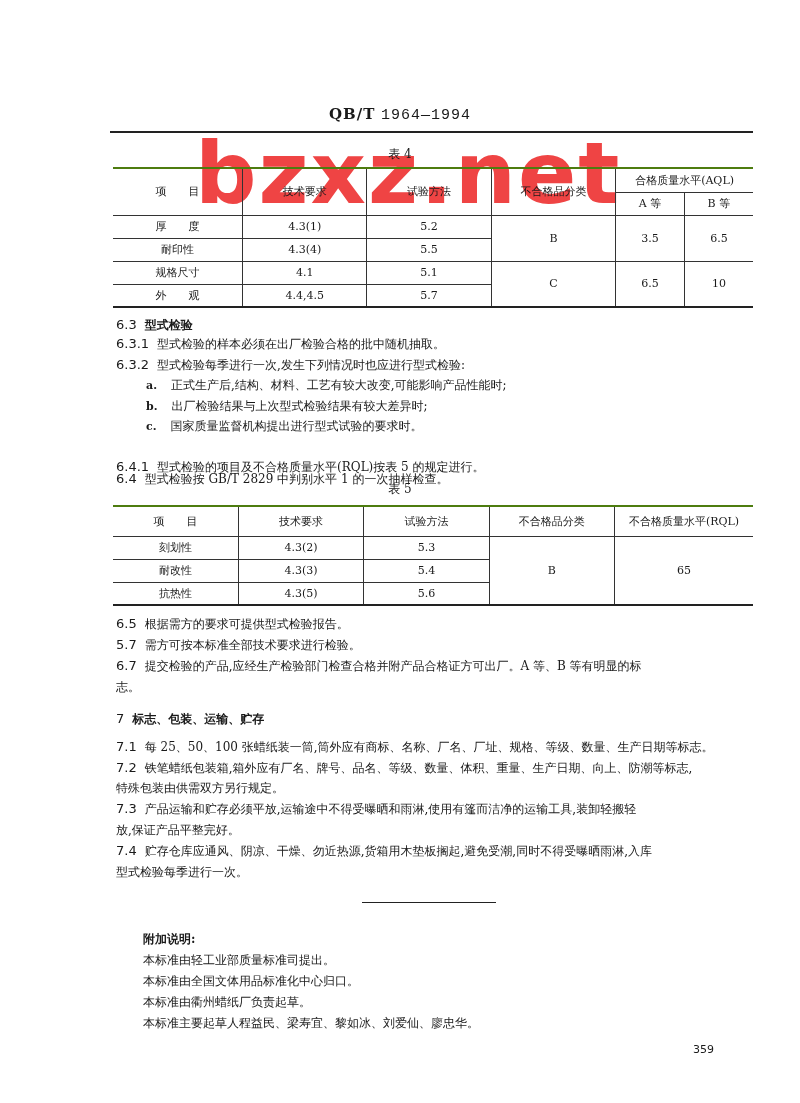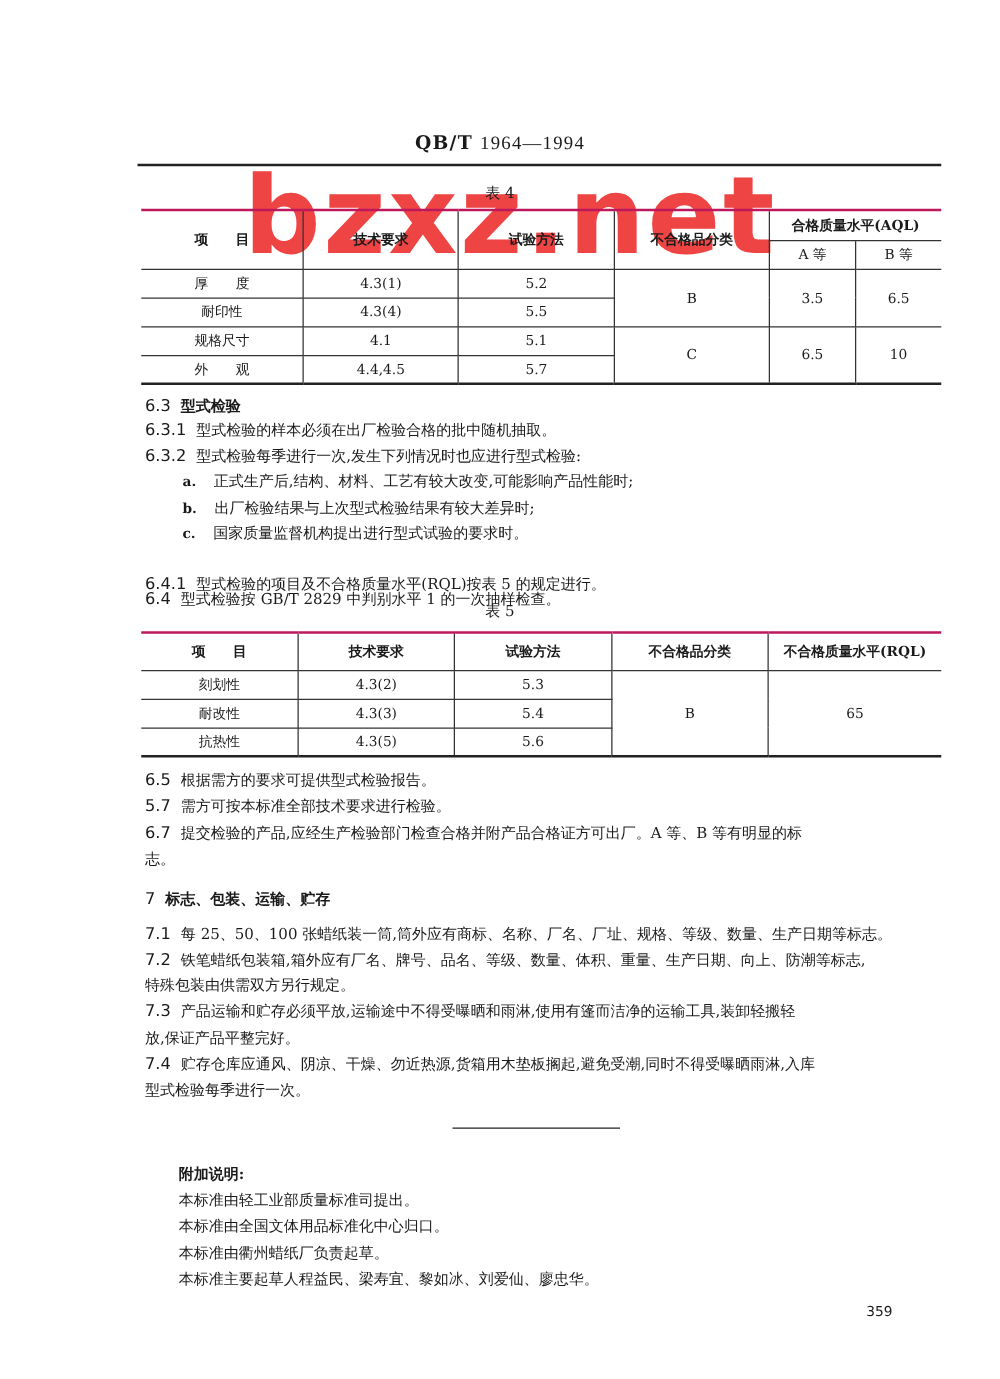--- a/index.html
+++ b/index.html
@@ -10,31 +10,31 @@
   .watermark {
     position: absolute; left: 195px; top: 130px; font-family: "DejaVu Sans", sans-serif;
     font-weight: bold; font-size: 86px; color: #ef4444; letter-spacing: 2px; line-height: 1;
     z-index: 0; user-select: none;
   }
   .header {
     position: absolute; left: 0; top: 105px; width: 800px; text-align: center;
     font-size: 15px; letter-spacing: 1px; z-index: 2;
   }
   .header .code { font-weight: bold; font-family: "DejaVu Serif", serif; }
-  .header .num { font-family: Liberation Serif, serif; }
+  .header .num { font-family: Liberation Mono, monospace; }
   .rule-top { position: absolute; left: 110px; top: 131px; width: 643px; height: 2px; background: #222; z-index: 2; }
   .caption { position: absolute; width: 800px; left: 0; text-align: center; font-size: 12px; z-index: 2; }
   table.grid {
     position: absolute; border-collapse: collapse; font-size: 11px; z-index: 2;
     font-family: "DejaVu Serif", serif;
   }
   table.grid td {
     border: 1px solid #333; text-align: center; vertical-align: middle; padding: 0;
   }
-  table.grid tr:first-child td { border-top: 2px solid #be185d; font-weight: bold; }
+  table.grid tr:first-child td { border-top: 2px solid #4d7c0f; }
   table.grid tr:last-child td, table.grid td.lastrow { border-bottom: 2px solid #222; }
   table.grid td:first-child { border-left: none; }
   table.grid td:last-child { border-right: none; }
   .t4 { left: 113px; top: 167px; width: 640px; }
   .t5 { left: 113px; top: 505px; width: 640px; }
   .para {
     position: absolute; left: 116px; width: 640px; font-size: 12px; line-height: 18px; z-index: 2;
     font-family: "DejaVu Serif", serif;
   }
   .para .no { font-family: "DejaVu Sans", sans-serif; font-size: 13px; margin-right: 8px; }

